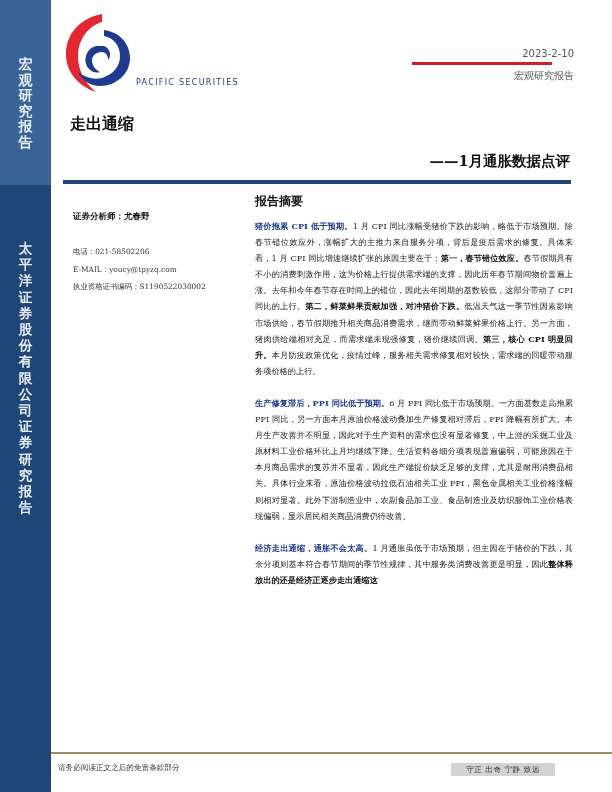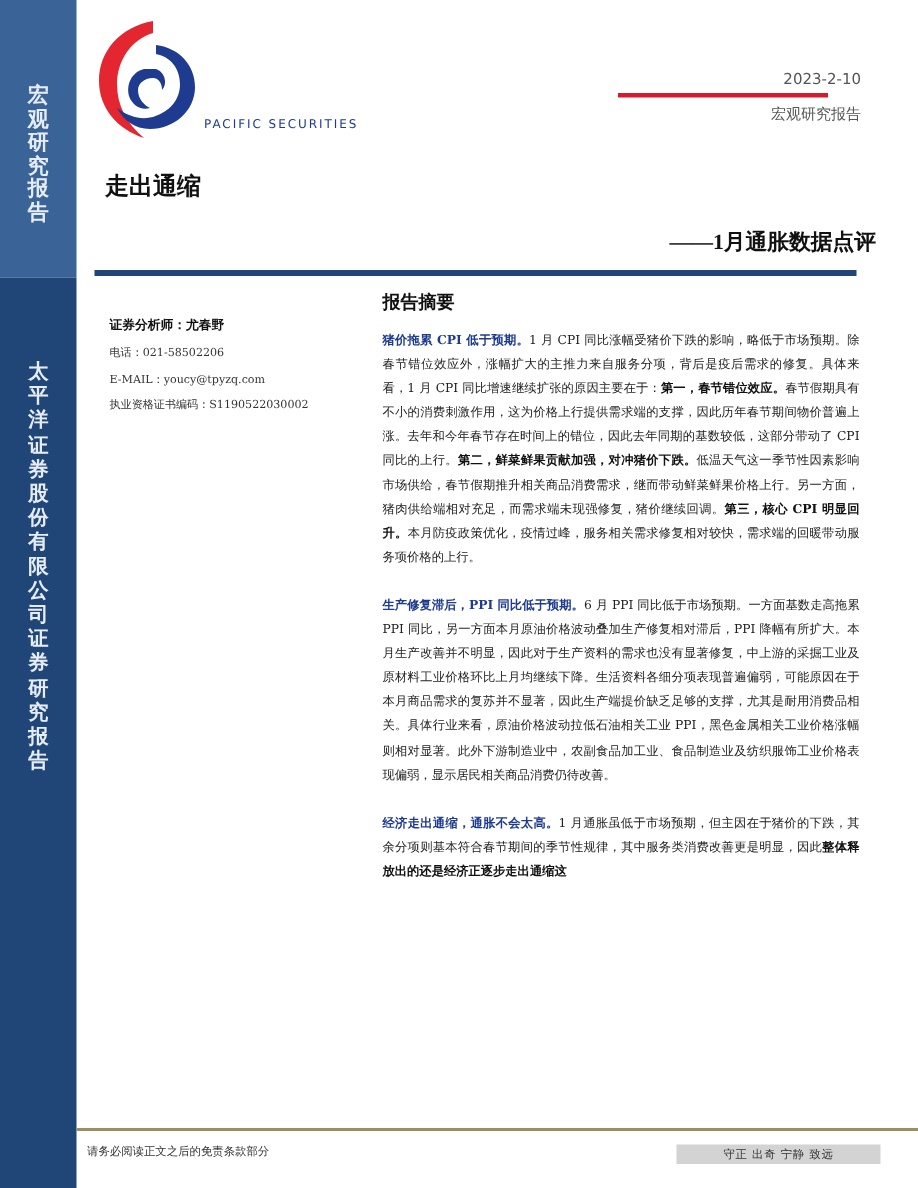--- a/index.html
+++ b/index.html
@@ -47,29 +47,29 @@
     .report-type {
       position: absolute; right: 38px; top: 69px; font-family: Liberation Serif, serif;
       font-size: 10px; color: #555;
     }
 
     
     .main-title {
       position: absolute; left: 70px; top: 114px; font-size: 16px; font-weight: bold; color: #111;
     }
     .sub-title {
-      position: absolute; right: 28px; top: 152px; font-size: 14.5px; font-weight: bold; color: #111; font-family: Liberation Serif, serif;
+      position: absolute; right: 42px; top: 152px; font-size: 14.5px; font-weight: bold; color: #111;
     }
     .title-rule {
       position: absolute; left: 63px; top: 180px; width: 508px; height: 4px; background: #1f4677;
     }
 
     
     .analyst { position: absolute; left: 73px; top: 211px; width: 170px; }
-    .analyst .name { font-size: 8.5px; font-weight: bold; margin-bottom: 7px; }
+    .analyst .name { font-size: 8.5px; font-weight: bold; margin-bottom: 24px; }
     .analyst .line { font-size: 7.4px; color: #333; margin-bottom: 7.5px; white-space: nowrap; }
 
     
     .summary-head {
       position: absolute; left: 255px; top: 193px; font-size: 12px; font-weight: bold;
     }
     .summary {
       position: absolute; left: 255px; top: 218px; width: 318px;
       font-size: 8.2px; line-height: 16.1px; color: #222; text-align: justify;
     }
@@ -78,21 +78,21 @@
     .summary b { font-weight: bold; color: #111; }
 
     
     .footer-rule {
       position: absolute; left: 51px; top: 752px; width: 561px; height: 2px; background: #9b8e63;
     }
     .disclaimer {
       position: absolute; left: 58px; top: 763px; font-size: 7.6px; color: #333;
     }
     .motto {
-      position: absolute; left: 451px; top: 763px; width: 136px; height: 13px;
+      position: absolute; left: 451px; top: 763px; width: 104px; height: 13px;
       background: #d3d3d3; font-size: 7.6px; color: #333; text-align: center; line-height: 13px;
       letter-spacing: 0.5px;
     }
   </style>
 </head>
 <body>
 
 <div class="sidebar-top"></div>
 <div class="sidebar-bottom"></div>
 <div class="vert-text vt-top">

